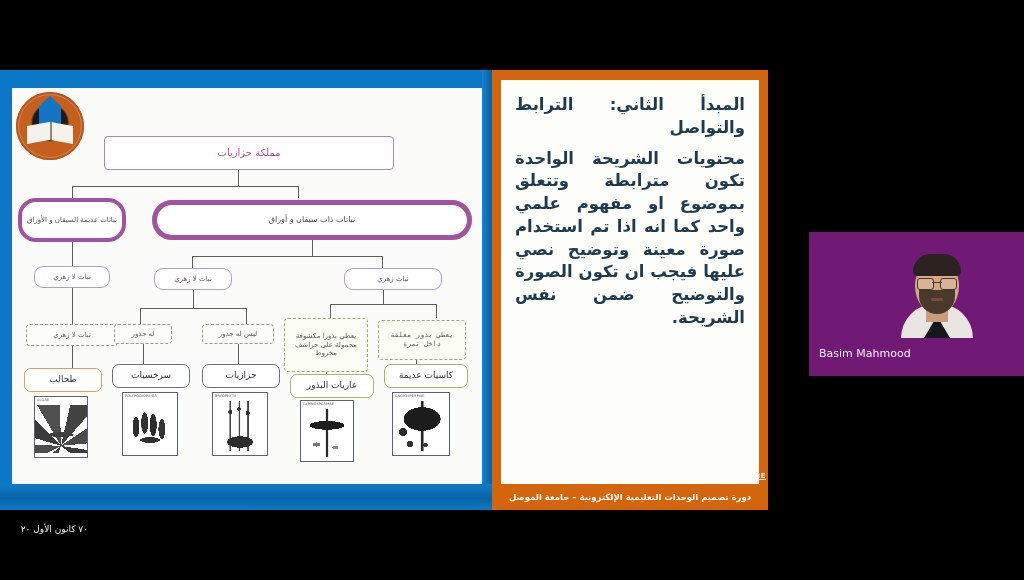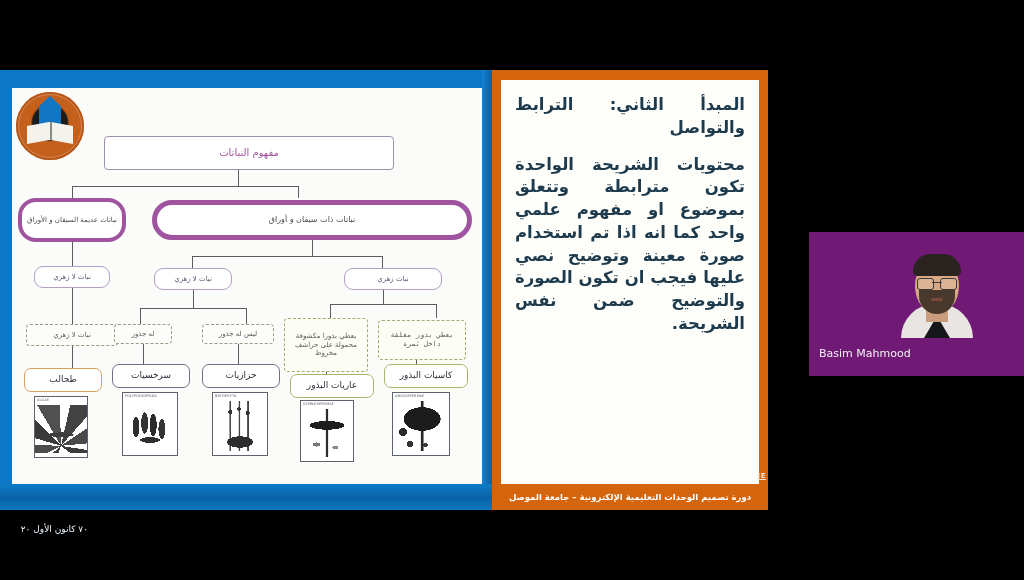--- a/index.html
+++ b/index.html
@@ -157,21 +157,21 @@
   }
   .paper{
     position:relative;width:100%;height:100%;background:#fdfdfa;
     box-sizing:border-box;padding:14px 14px 10px 14px;
     direction:rtl;
   }
   .paper p{
     margin:0 0 6px 0;color:#1e3b4d;font-size:16.5px;line-height:1.38;
     text-align:justify;text-align-last:justify;font-weight:bold;
   }
-  .paper p.lead{margin-bottom:14px;}
+  .paper p.lead{margin-bottom:8px;}
   .slide-right .botbar{
     position:absolute;left:0;bottom:0;width:100%;height:26px;background:#d4650c;
     display:flex;align-items:center;justify-content:center;
   }
   .slide-right .botbar span{
     color:#ffffff;font-size:8.5px;direction:rtl;white-space:nowrap;font-weight:bold;
   }
   .corner-mark{
     position:absolute;right:2px;bottom:30px;color:#f7e2d0;font-size:7px;
     letter-spacing:.5px;font-weight:bold;text-decoration:underline;
@@ -248,21 +248,21 @@
         <div class="rightband"></div>
 
         <div class="canvas">
 
           <div class="seal">
             <div class="mosque"></div>
             <div class="book"></div>
             <div class="ring"></div>
           </div>
 
-          <div class="node n-root" style="left:92px;top:48px;width:290px;height:34px;">مفهوم النباتات</div>
+          <div class="node n-root" style="left:92px;top:48px;width:290px;height:34px;">مملكة حزازيات</div>
 
           <div class="ln v" style="left:226px;top:82px;height:16px;"></div>
           <div class="ln h" style="left:60px;top:98px;width:226px;"></div>
           <div class="ln v" style="left:60px;top:98px;height:12px;"></div>
           <div class="ln v" style="left:286px;top:98px;height:12px;"></div>
 
           <div class="node n-hl" style="left:140px;top:112px;width:320px;height:40px;font-size:8px;">نباتات ذات سيقان و أوراق</div>
 
           <div class="node n-hl2" style="left:6px;top:110px;width:108px;height:44px;">نباتات عديمة السيقان و الأوراق</div>
 
@@ -297,21 +297,21 @@
 
           <div class="node n-dashg" style="left:272px;top:230px;width:84px;height:54px;">يعطي بذورا مكشوفة محمولة على حراشف مخروط</div>
           <div class="node n-dashg" style="left:366px;top:232px;width:88px;height:40px;font-family:Liberation Mono, monospace;">يعطي بذور مغلقة داخل ثمرة</div>
           <div class="ln v" style="left:314px;top:284px;height:14px;"></div>
           <div class="ln v" style="left:404px;top:272px;height:26px;"></div>
 
           <div class="node n-box-or" style="left:12px;top:280px;width:78px;height:24px;">طحالب</div>
           <div class="node n-box" style="left:100px;top:276px;width:78px;height:24px;">سرخسيات</div>
           <div class="node n-box" style="left:190px;top:276px;width:78px;height:24px;">حزازيات</div>
           <div class="node n-box-gr" style="left:278px;top:286px;width:84px;height:24px;">عاريات البذور</div>
-          <div class="node n-box-gr" style="left:372px;top:276px;width:84px;height:24px;">كاسيات البذور</div>
+          <div class="node n-box-gr" style="left:372px;top:276px;width:84px;height:24px;">كاسيات عديمة</div>
 
           <div class="photo" style="left:22px;top:308px;width:54px;height:62px;">
             <span class="cap">ALGAE</span>
             <div class="art plant-palm"></div>
           </div>
           <div class="photo" style="left:110px;top:304px;width:56px;height:64px;">
             <span class="cap">POLYPODIOPSIDA</span>
             <div class="art plant-fern"></div>
           </div>
           <div class="photo" style="left:200px;top:304px;width:56px;height:64px;">

